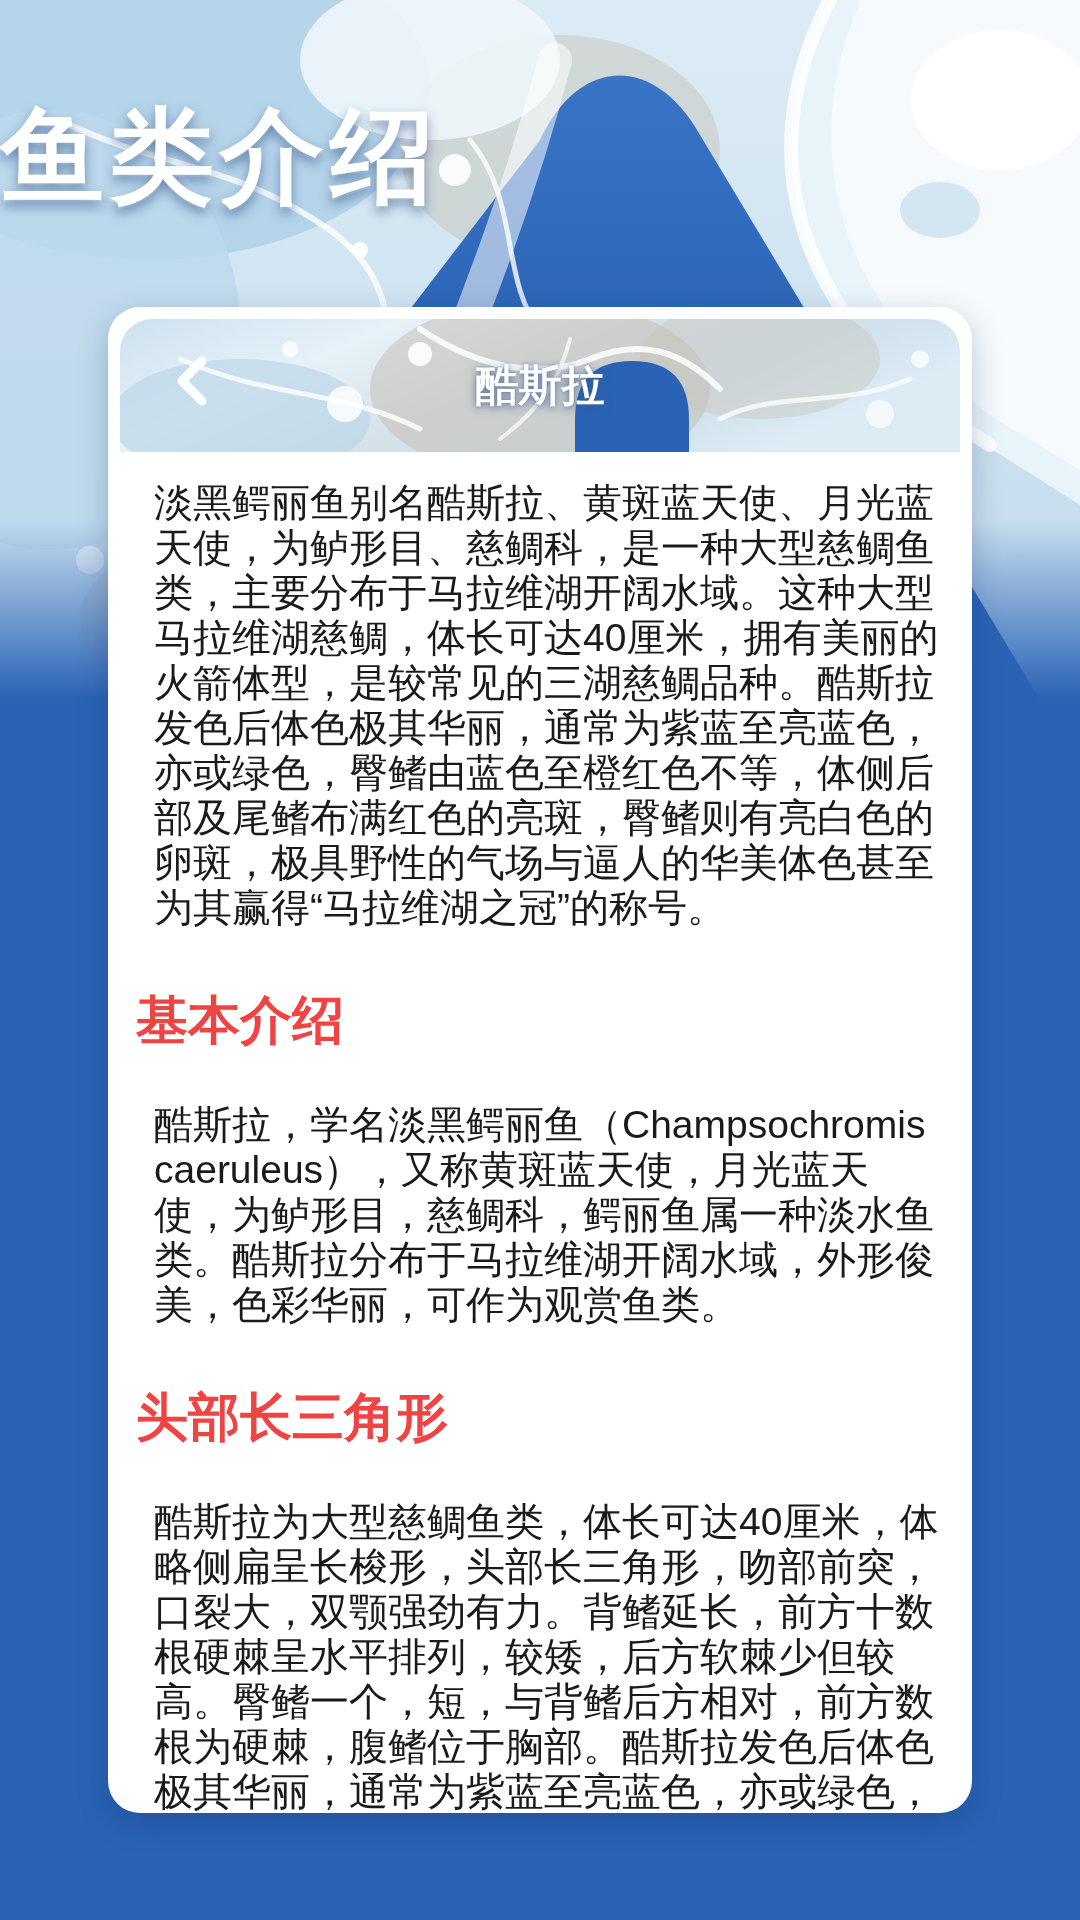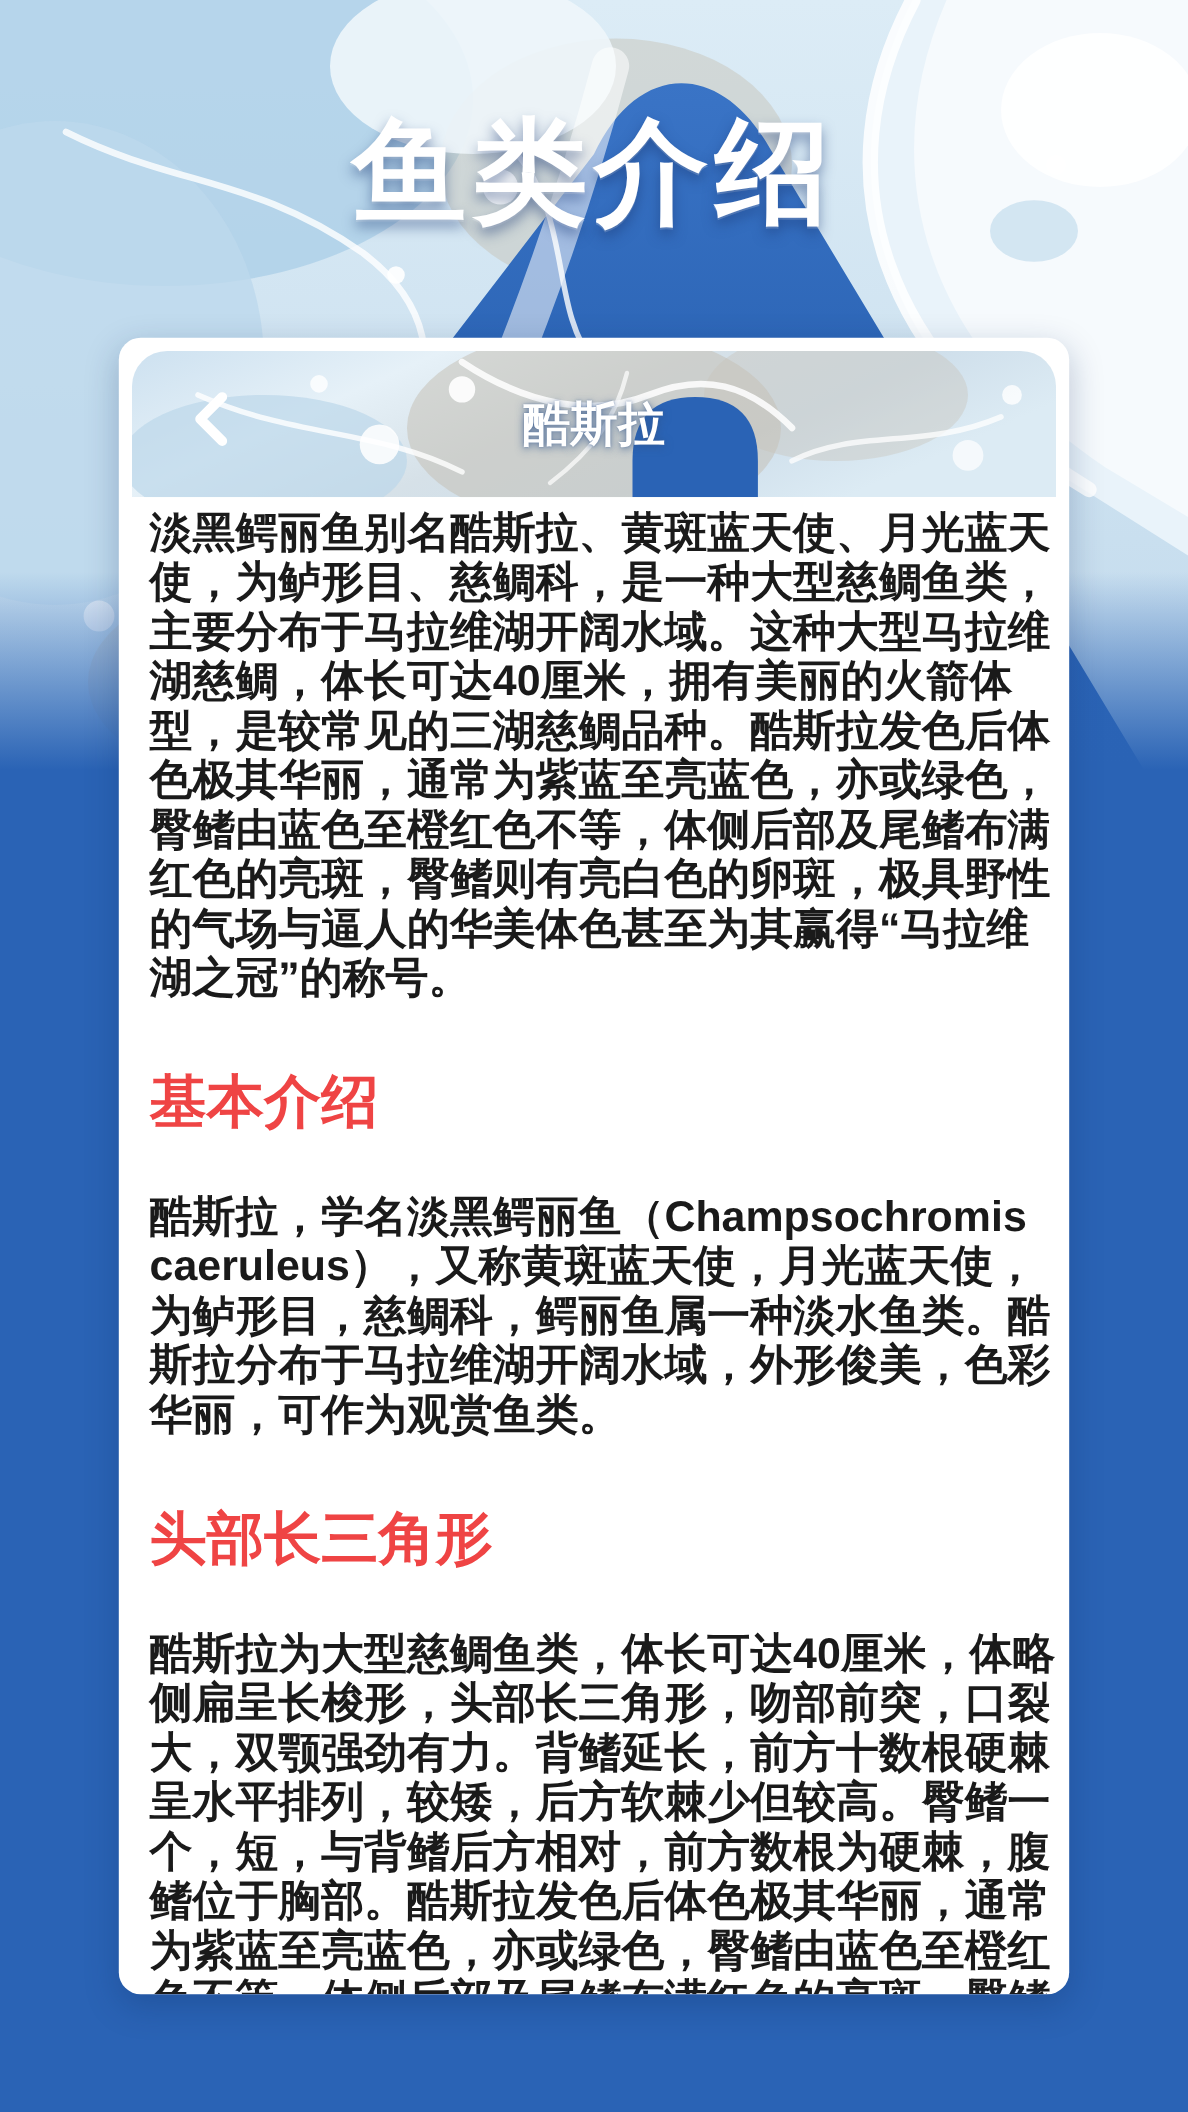--- a/index.html
+++ b/index.html
@@ -6,28 +6,27 @@
   body{
     width:1080px;height:1920px;position:relative;overflow:hidden;
     background:#2a63b5;
     font-family:"Liberation Sans","DejaVu Sans",sans-serif;
   }
   
   .hero{position:absolute;left:0;top:0;width:1080px;height:700px;}
   .hero svg{position:absolute;left:0;top:0;display:block;}
   .hero-title{
     position:absolute;left:0;top:88px;width:1080px;
-    text-align:center;
     font-size:104px;font-weight:800;letter-spacing:6px;color:#ffffff;
     text-shadow:0 6px 12px rgba(25,55,115,.5), 0 2px 0 rgba(255,255,255,.25);
   }
   
   .card{
     position:absolute;left:108px;top:307px;width:864px;height:1506px;
-    background:#ffffff;border-radius:20px;overflow:hidden;
+    background:#ffffff;border-radius:32px;overflow:hidden;
     box-shadow:0 10px 30px rgba(10,40,90,.25);
   }
   .card-header{
     position:absolute;left:12px;top:12px;width:840px;height:133px;
     border-radius:32px 32px 0 0;overflow:hidden;
   }
   .card-header svg{position:absolute;left:0;top:0;display:block;}
   .back-btn{
     position:absolute;left:52px;top:34px;width:56px;height:64px;
     display:flex;align-items:center;justify-content:center;cursor:pointer;
@@ -38,22 +37,22 @@
     font-size:43px;font-weight:700;color:#ffffff;
     text-shadow:0 2px 8px rgba(50,85,140,.75), 0 0 2px rgba(70,100,150,.6);
   }
   .card-body{
     position:absolute;left:0;top:145px;width:864px;height:1361px;
     box-sizing:border-box;padding:10px 11px 0 28px;
     overflow:hidden;
     color:#1a1a1a;
   }
   .card-body p{
-    margin:0;font-size:39px;line-height:45px;
-    text-align:left;word-break:normal;font-weight:bold;
+    margin:18px;font-size:39px;line-height:45px;
+    text-align:left;word-break:normal;
   }
   .card-body h2{
     margin:60px 0 52px 0;font-size:52px;line-height:60px;font-weight:700;color:#ef4444;
   }
 </style>
 </head>
 <body>
 
 <div class="hero">
   <svg width="1080" height="700" viewBox="0 0 1080 700" aria-hidden="true">

